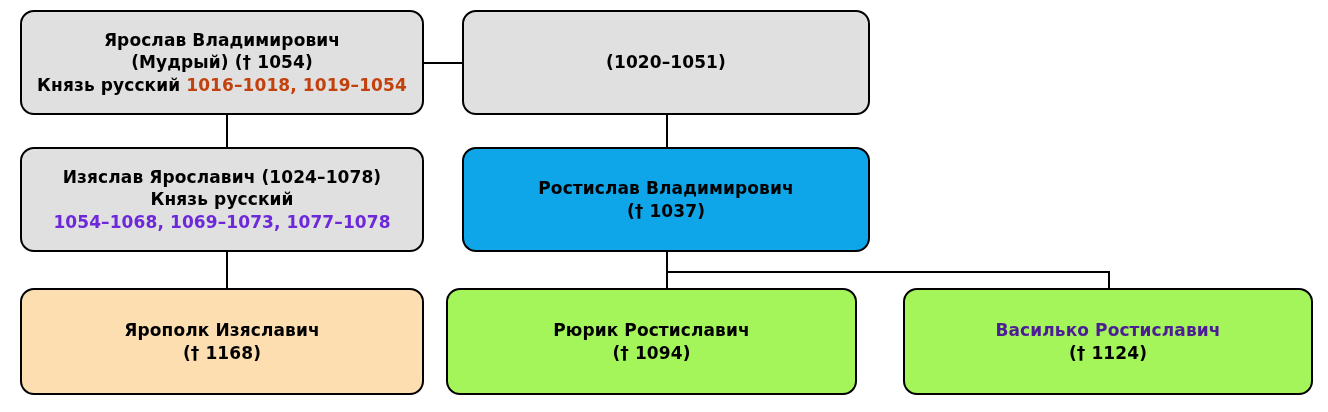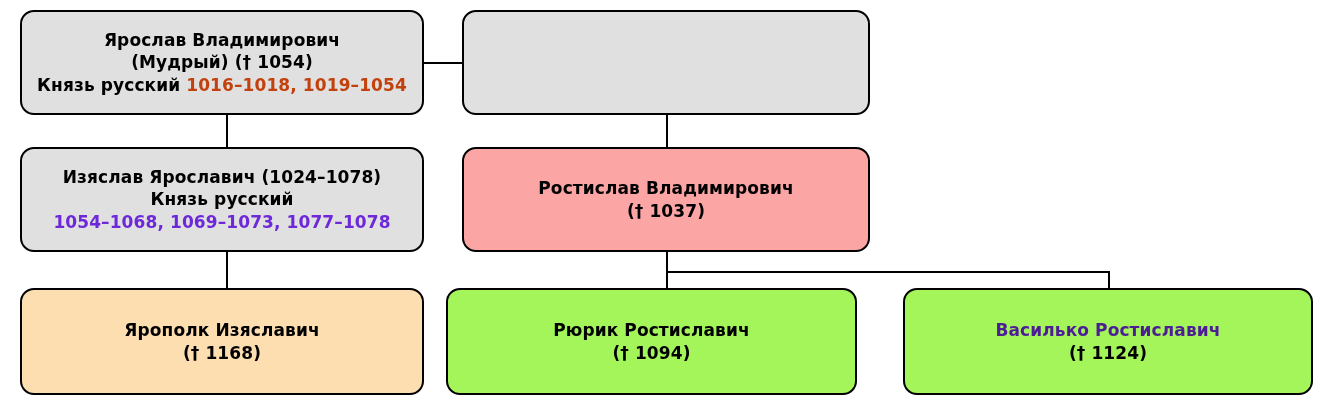--- a/index.html
+++ b/index.html
@@ -66,27 +66,28 @@
       <div class="connector v-line" style="left: 666px; top: 271px; height: 17px;"></div>
       <div class="connector v-line" style="left: 1108px; top: 271px; height: 17px;"></div>
     </div>
   <div id="nodes-layer">
       <div class="node" style="left: 20px; top: 10px; width: 404px; height: 105px; background: rgb(224, 224, 224); border-color: rgb(0, 0, 0);">
         <span class="line" style="color: rgb(0, 0, 0);">Ярослав Владимирович</span>
         <span class="line" style="color: rgb(0, 0, 0);">(Мудрый) († 1054)</span>
         <span class="line"><span style="color: rgb(0, 0, 0);">Князь русский </span><span class="reign" style="color: #c2410c;">1016–1018, 1019–1054</span></span>
       </div>
       <div class="node" style="left: 462px; top: 10px; width: 408px; height: 105px; background: rgb(224, 224, 224); border-color: rgb(0, 0, 0);">
+        <span class="line" style="color: rgb(0, 0, 0);">(1020–1051)</span>
       </div>
       <div class="node" style="left: 20px; top: 147px; width: 404px; height: 105px; background: rgb(224, 224, 224); border-color: rgb(0, 0, 0);">
         <span class="line" style="color: rgb(0, 0, 0);">Изяслав Ярославич (1024–1078)</span>
         <span class="line" style="color: rgb(0, 0, 0);">Князь русский</span>
         <span class="line" style="color: #6d28d9;">1054–1068, 1069–1073, 1077–1078</span>
       </div>
-      <div class="node" style="left: 462px; top: 147px; width: 408px; height: 105px; background: #fca5a5; border-color: rgb(0, 0, 0);">
+      <div class="node" style="left: 462px; top: 147px; width: 408px; height: 105px; background: #0ea5e9; border-color: rgb(0, 0, 0);">
         <span class="line" style="color: rgb(0, 0, 0);">Ростислав Владимирович</span>
         <span class="line" style="color: rgb(0, 0, 0);">(† 1037)</span>
       </div>
       <div class="node" style="left: 20px; top: 288px; width: 404px; height: 107px; background: rgb(252, 222, 176); border-color: rgb(0, 0, 0);">
         <span class="line" style="color: rgb(0, 0, 0);">Ярополк Изяславич</span>
         <span class="line" style="color: rgb(0, 0, 0);">(† 1168)</span>
       </div>
       <div class="node" style="left: 446px; top: 288px; width: 411px; height: 107px; background: rgb(164, 245, 90); border-color: rgb(0, 0, 0);">
         <span class="line" style="color: rgb(0, 0, 0);">Рюрик Ростиславич</span>
         <span class="line" style="color: rgb(0, 0, 0);">(† 1094)</span>

